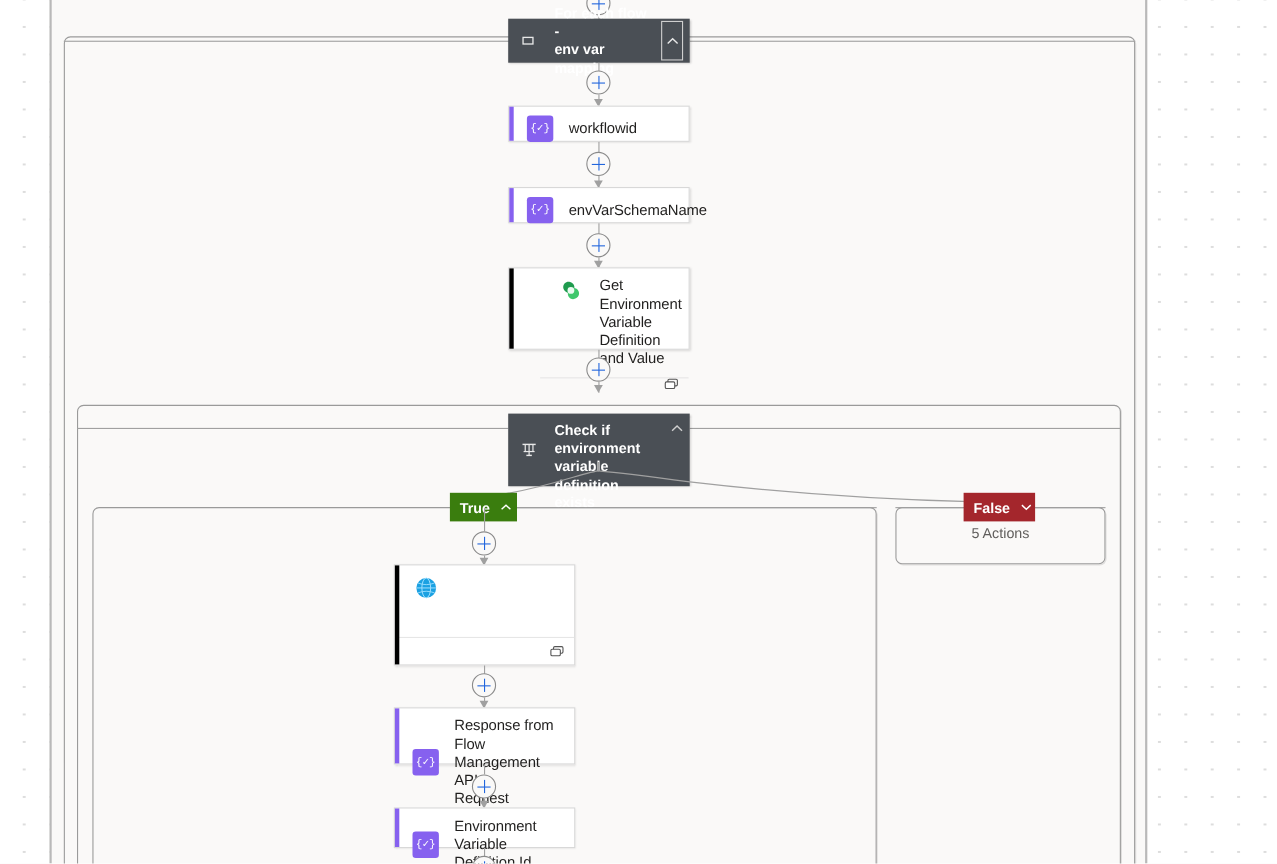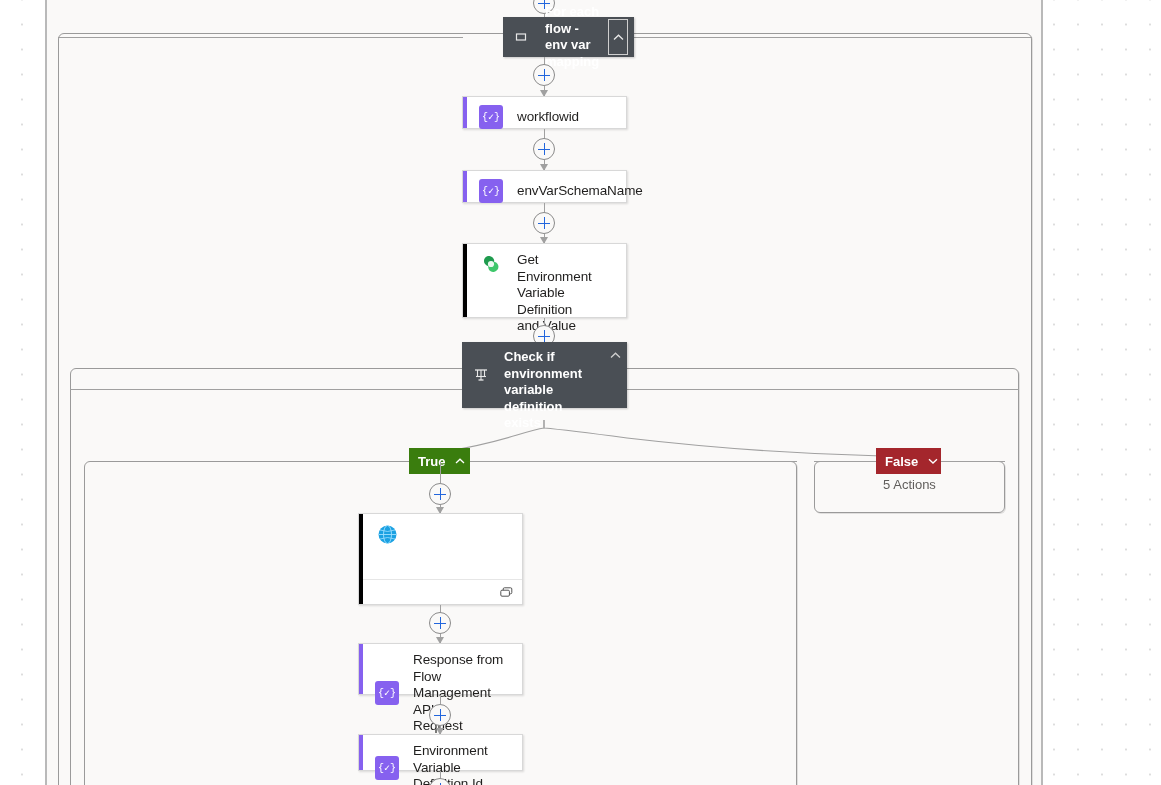--- a/index.html
+++ b/index.html
@@ -204,21 +204,21 @@
     <div class="scope shadowed" style="left:767px; top:461px; width:191px; height:52px;"></div>
 
     <div class="vline" style="left:497px; top:0px; height:6px;"></div>
     <div class="plusbtn" style="left:486px; top:-8px;"></div>
     <div class="vline" style="left:497px; top:14px; height:10px;"></div>
     <div class="arrowhead" style="left:493px; top:17px;"></div>
 
     <div style="position:absolute;left:11px;top:37px;width:405px;height:1px;background:#a0a0a0;"></div>
     <div style="position:absolute;left:580px;top:37px;width:405px;height:1px;background:#a0a0a0;"></div>
 
-    <div class="nodehdr" style="left:415px; top:17px; width:131px; height:40px;margin-left:41px;">
+    <div class="nodehdr" style="left:415px; top:17px; width:165px; height:40px;">
       <span class="nico">
         <svg width="14" height="14" viewBox="0 0 14 14">
           <rect x="1.5" y="4" width="9" height="6" fill="none" stroke="#e8e8e8" stroke-width="1.2"></rect>
         </svg>
       </span>
       <span class="ntitle">
         <span>For each flow -</span><br>
         <span>env var mapping</span>
       </span>
       <span class="chev-boxed">
@@ -252,21 +252,21 @@
         <span class="ico compose">{✓}</span>
         <span class="title">envVarSchemaName</span>
       </div>
     </div>
 
     <div class="vline" style="left:497px; top:203px; height:10px;"></div>
     <div class="plusbtn" style="left:486px; top:212px;"></div>
     <div class="vline" style="left:497px; top:234px; height:10px;"></div>
     <div class="arrowhead" style="left:493px; top:237px;"></div>
 
-    <div class="card" style="left:415px; top:243px; width:165px; height:75px;">
+    <div class="card" style="left:415px; top:243px; width:165px; height:75px;padding-left:28px;">
       <div class="accent" style="background:#000000;"></div>
       <div class="body" style="align-items:flex-start;">
         <span class="ico dataverse">
           <svg width="22" height="22" viewBox="0 0 22 22">
             <path d="M4 8.2 C4 4.6 7 2.3 10.3 3.3 C13.6 4.3 15 7.4 13.8 10.2 C12.6 13 9.2 14 6.7 12.4 C5 11.3 4 9.9 4 8.2 Z" fill="#1f9b4e"></path>
             <path d="M8.2 13.8 C8.2 17.4 11.2 19.7 14.5 18.7 C17.8 17.7 19.2 14.6 18 11.8 C16.8 9 13.4 8 10.9 9.6 C9.2 10.7 8.2 12.1 8.2 13.8 Z" fill="#2ec25e" opacity="0.92"></path>
             <circle cx="11" cy="11" r="3.1" fill="#eafaf0"></circle>
           </svg>
         </span>
         <span class="title">
@@ -286,21 +286,21 @@
     </div>
 
     <div class="vline" style="left:497px; top:318px; height:8px;"></div>
     <div class="plusbtn" style="left:486px; top:325px;"></div>
     <div class="vline" style="left:497px; top:347px; height:10px;"></div>
     <div class="arrowhead" style="left:493px; top:350px;"></div>
 
     <div style="position:absolute;left:23px;top:389px;width:392px;height:1px;background:#a0a0a0;"></div>
     <div style="position:absolute;left:580px;top:389px;width:392px;height:1px;background:#a0a0a0;"></div>
 
-    <div class="nodehdr" style="left:415px; top:342px; width:165px; height:66px; align-items:stretch;">
+    <div class="nodehdr" style="left:415px; top:376px; width:165px; height:66px; align-items:stretch;">
       <span class="nico" style="align-self:center;">
         <svg width="16" height="16" viewBox="0 0 16 16">
           <line x1="2" y1="3" x2="14" y2="3" stroke="#e8e8e8" stroke-width="1.3"></line>
           <line x1="4.5" y1="3" x2="4.5" y2="9" stroke="#e8e8e8" stroke-width="1.1"></line>
           <line x1="11.5" y1="3" x2="11.5" y2="9" stroke="#e8e8e8" stroke-width="1.1"></line>
           <line x1="8" y1="3" x2="8" y2="13" stroke="#e8e8e8" stroke-width="1.1"></line>
           <line x1="3" y1="9.5" x2="13" y2="9.5" stroke="#e8e8e8" stroke-width="1.1"></line>
           <line x1="5.5" y1="13" x2="10.5" y2="13" stroke="#e8e8e8" stroke-width="1.3"></line>
         </svg>
       </span>

